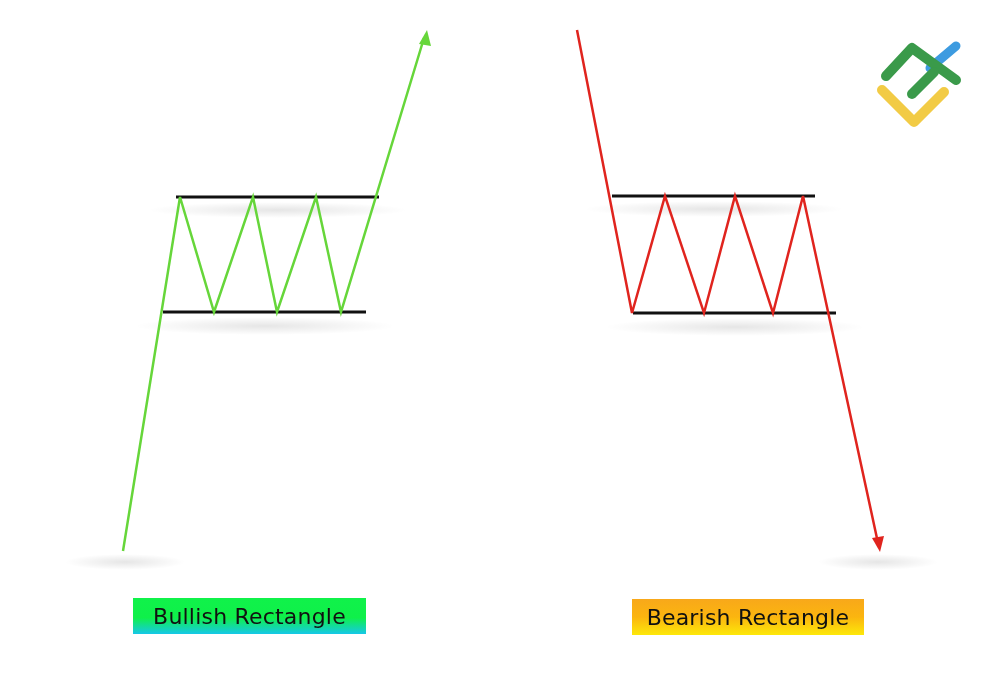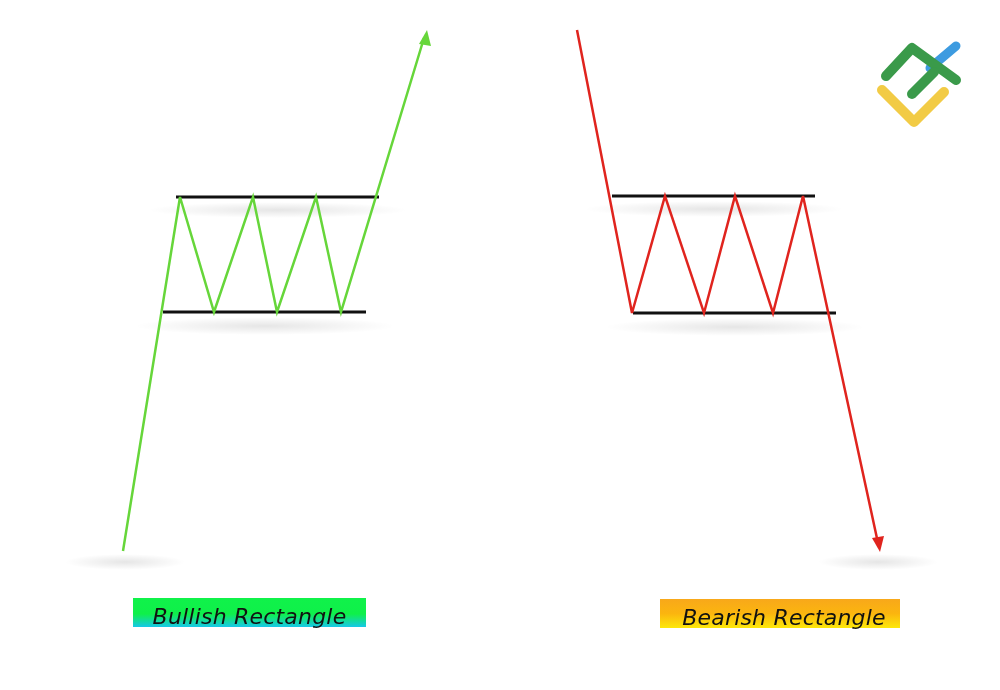--- a/index.html
+++ b/index.html
@@ -1,30 +1,29 @@
 <!DOCTYPE html>
 <html><head>
 <meta charset="utf-8">
 <style>
   html, body { margin: 0; padding: 0; background: #ffffff; }
   body { width: 1000px; height: 690px; position: relative; overflow: hidden; font-family: "DejaVu Sans", sans-serif; }
   svg.canvas { position: absolute; left: 0; top: 0; }
   .label {
     position: absolute;
-    height: 29px;
+    height: 36px;
     line-height: 38px;
     font-size: 22px;
     font-weight: 500;
     color: #111111;
     text-align: center;
     letter-spacing: 0.2px;
-    font-style: italic;
   }
   .label.bull { left: 133px; top: 598px; width: 233px; background: linear-gradient(to bottom, #10f24a 0%, #0ff04a 55%, #16c8e8 100%); }
-  .label.bear { left: 660px; top: 599px; width: 232px; background: linear-gradient(to bottom, #f8a81a 0%, #fbb50f 50%, #fde80a 100%); padding-left: 8px; }
+  .label.bear { left: 632px; top: 599px; width: 232px; background: linear-gradient(to bottom, #f8a81a 0%, #fbb50f 50%, #fde80a 100%); }
   .logo { position: absolute; left: 868px; top: 36px; width: 100px; height: 100px; }
 </style>
 </head>
 <body>
 
 <svg class="canvas" width="1000" height="690" viewBox="0 0 1000 690">
   <defs>
     <radialGradient id="shadowGrad" cx="50%" cy="50%" r="50%">
       <stop offset="0%" stop-color="#000" stop-opacity="0.10"></stop>
       <stop offset="100%" stop-color="#000" stop-opacity="0"></stop>

